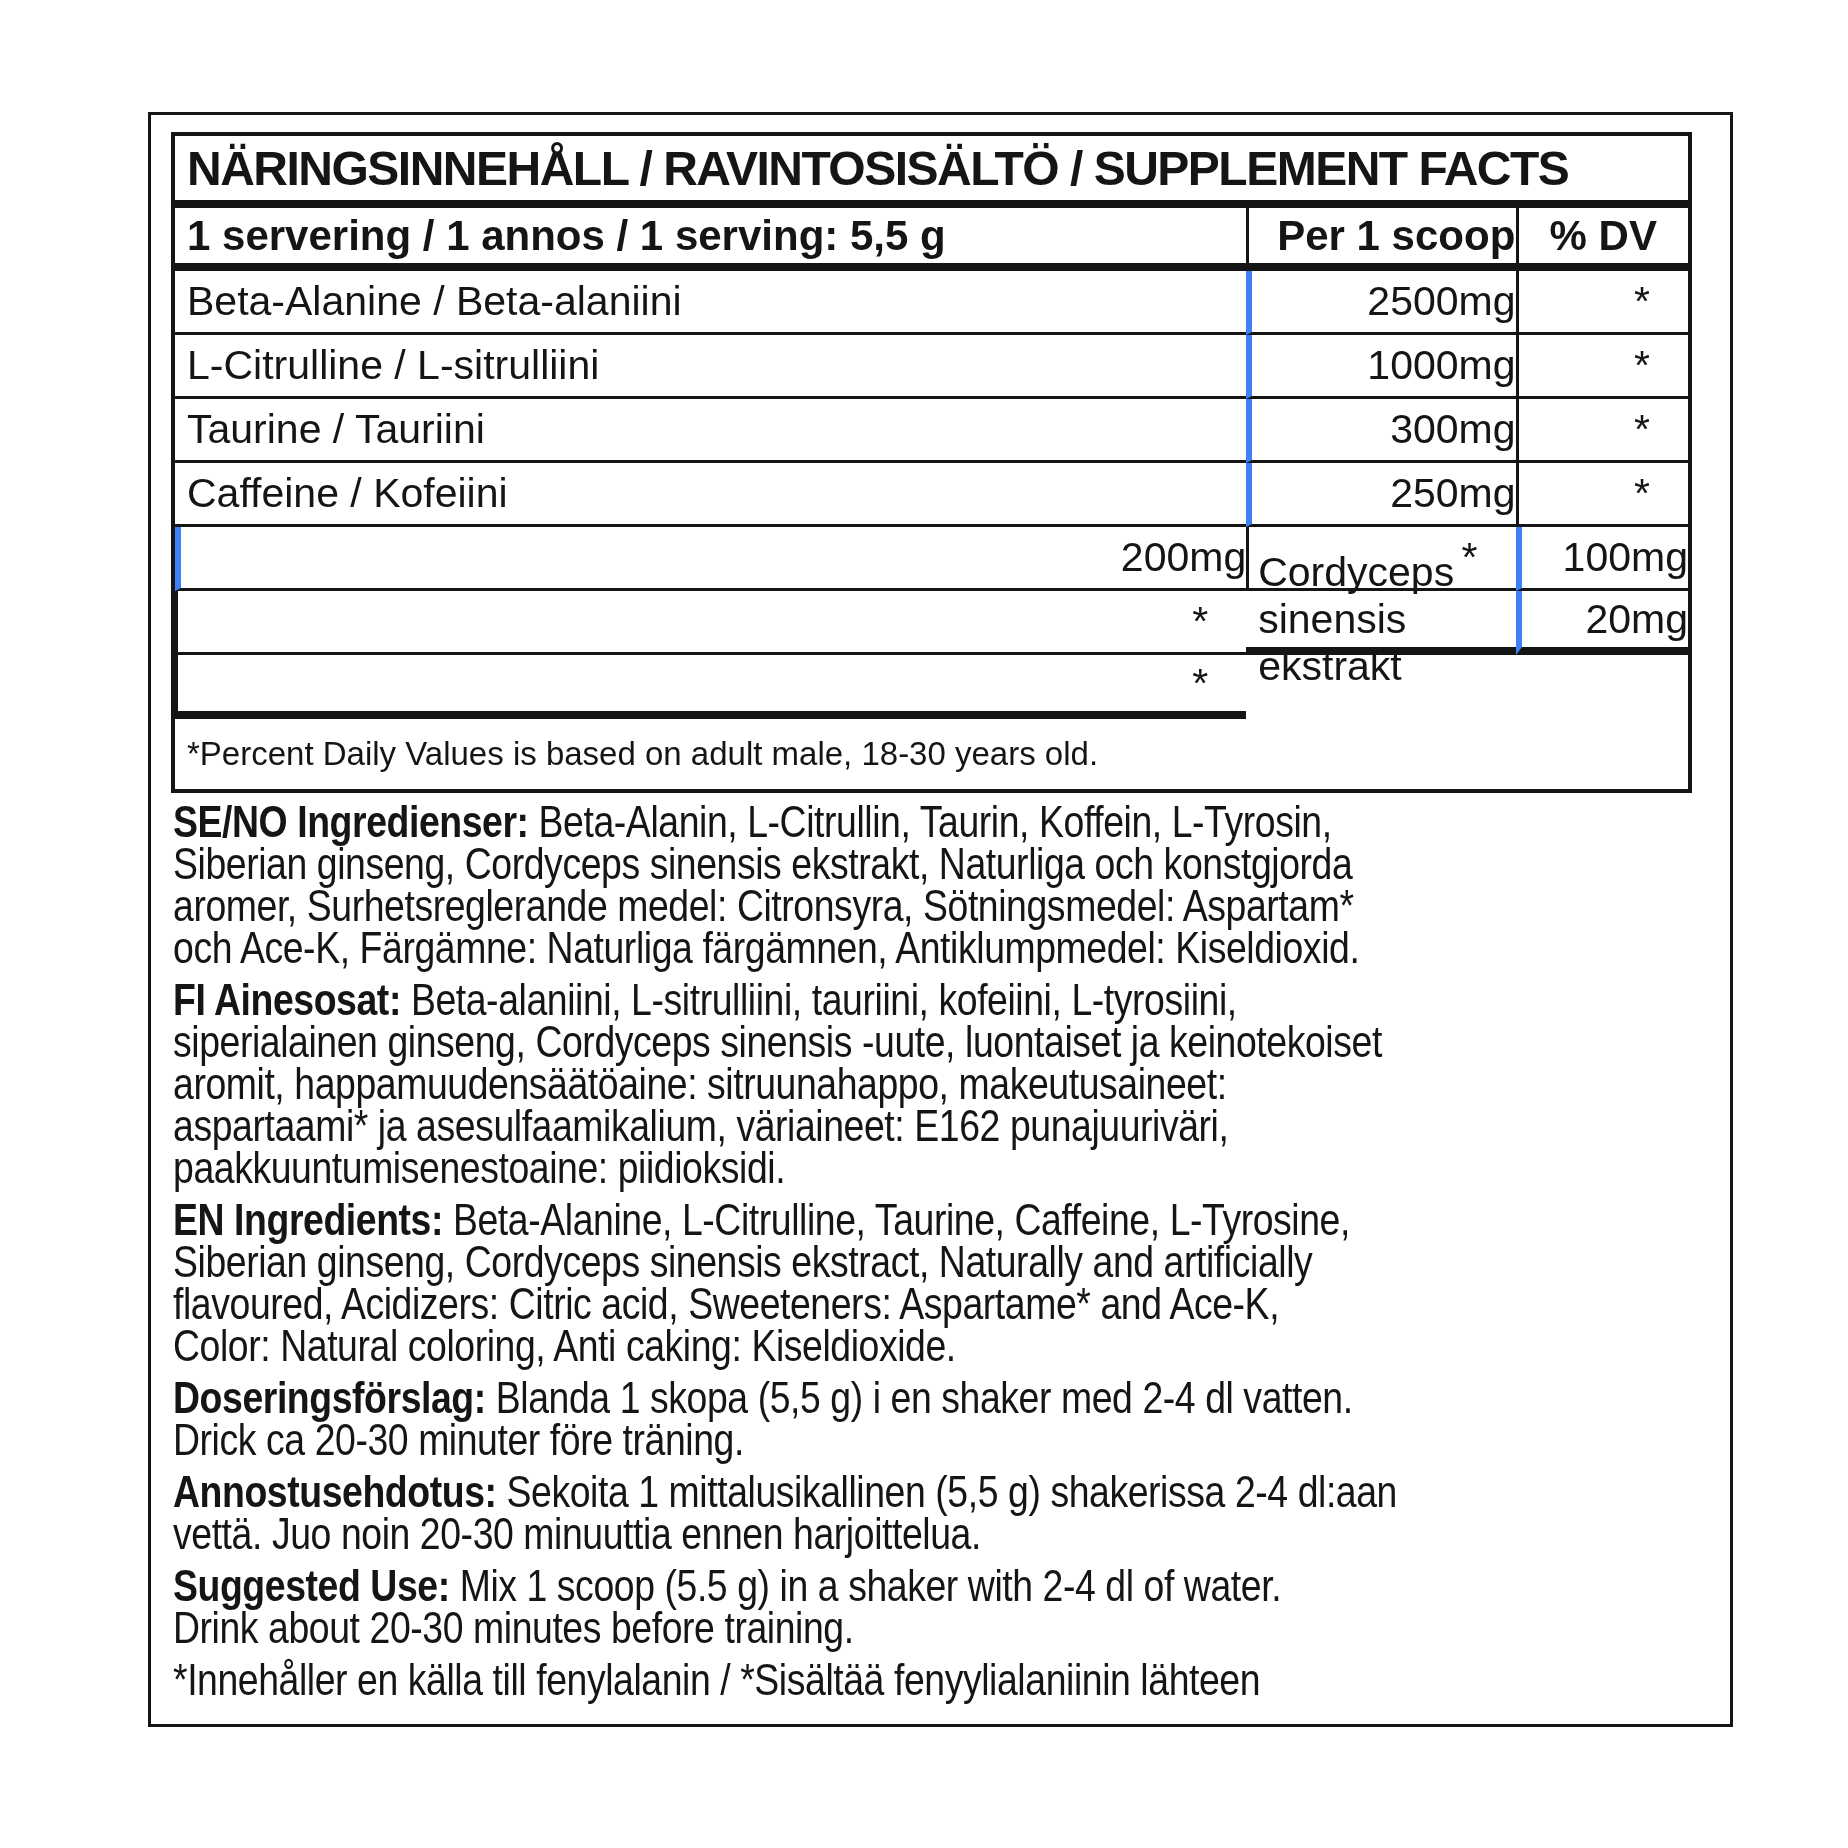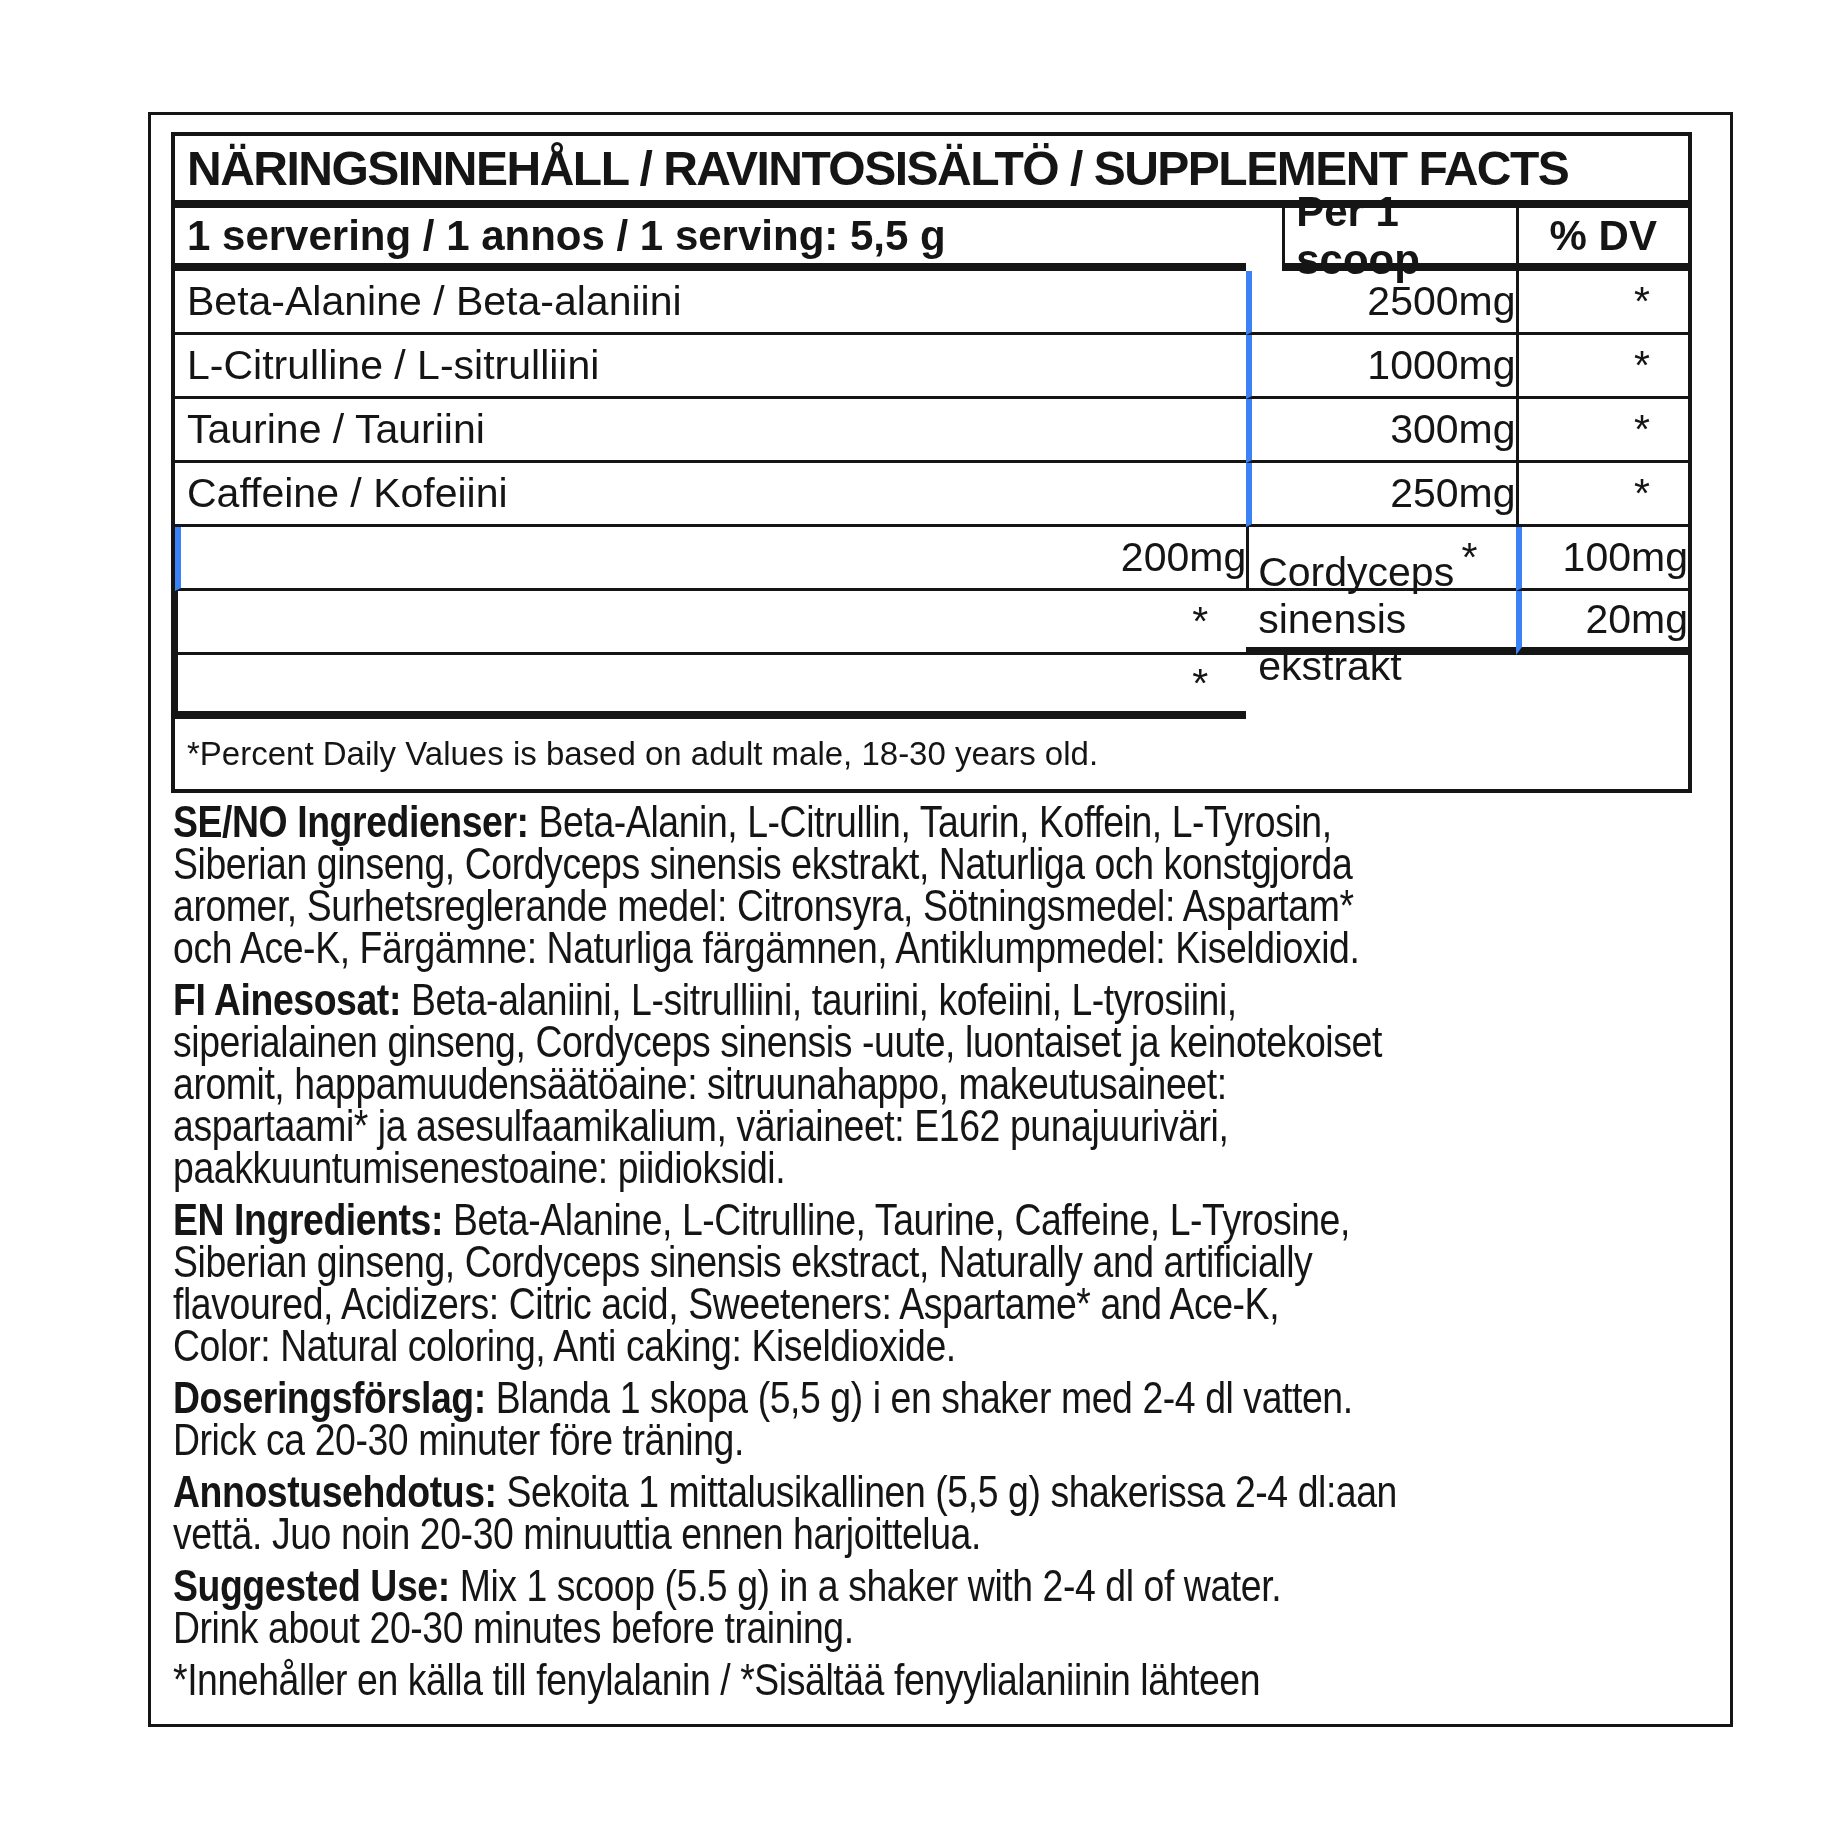--- a/index.html
+++ b/index.html
@@ -19,21 +19,21 @@
     display:grid;grid-template-columns:70.8% 17.8% 11.4%;
     background:#ffffff;
   }
   .cell{display:flex;align-items:center;box-sizing:border-box;}
   .t-title{
     grid-column:1/-1;height:72px;border-bottom:8px solid #151515;
     font-size:48px;font-weight:bold;letter-spacing:-1.5px;padding-left:12px;
   }
   .t-head{height:63px;border-bottom:8px solid #151515;font-weight:bold;font-size:42px;}
   .h-serving{padding-left:12px;text-align:right;}
-  .h-scoop{padding-left:11px;border-left:3px solid #151515;margin-left:36px;}
+  .h-scoop{padding-left:28px;border-left:3px solid #151515;}
   .h-dv{justify-content:center;border-left:3px solid #151515;}
   .t-cell{height:64px;border-bottom:3px solid #151515;font-size:41px;}
   .c-name{padding-left:12px;}
   .c-amount{justify-content:flex-end;border-left:6px solid #3b82f6;}
   .c-dv{justify-content:flex-end;padding-right:38px;border-left:3px solid #151515;}
   .last .t-cell{border-bottom:8px solid #151515;}
   .t-footnote{
     grid-column:1/-1;height:70px;font-size:33px;padding-left:12px;
   }
   

